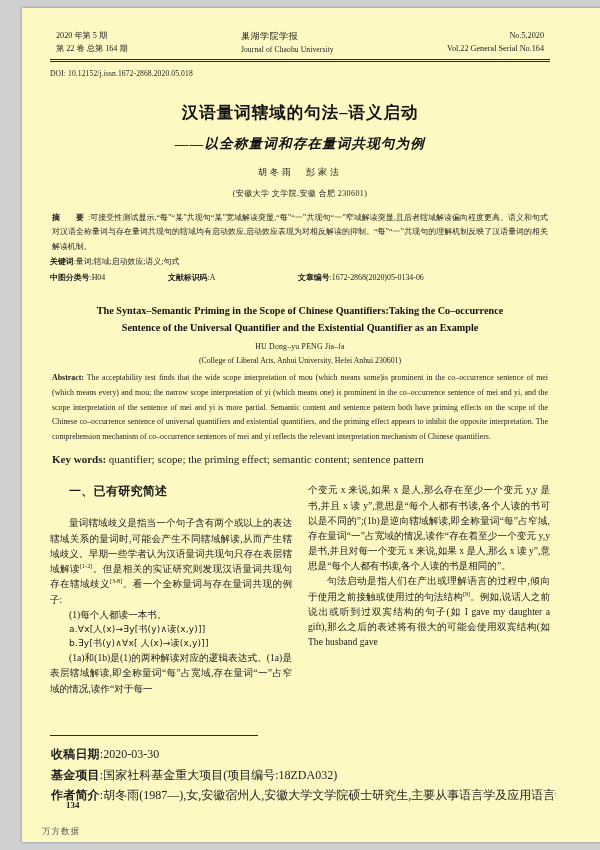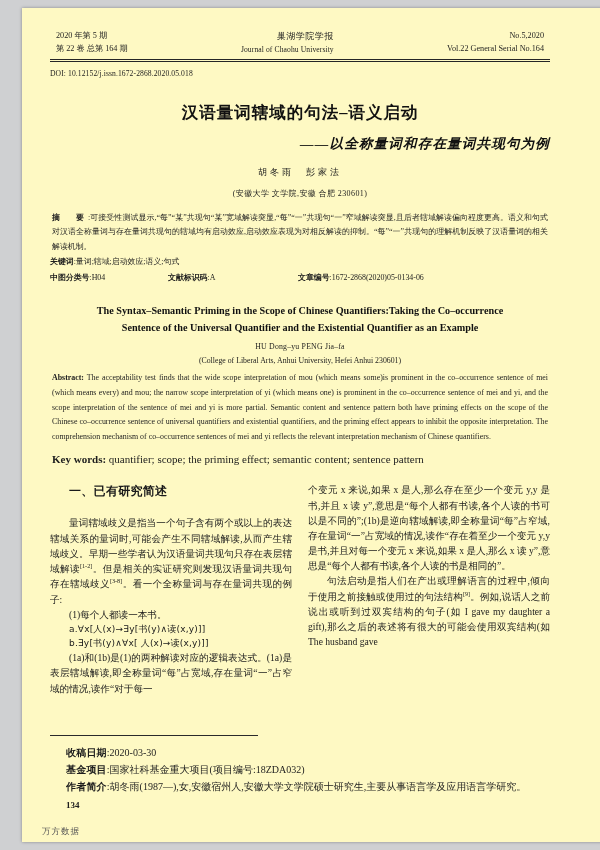--- a/index.html
+++ b/index.html
@@ -26,21 +26,21 @@
   
   .masthead{
     display:flex;
     align-items:flex-start;
     justify-content:space-between;
     padding:0 6px;
     color:#1d1d1d;
   }
   .mh-col{font-size:8.2px; line-height:1.55; white-space:nowrap;}
   .mh-left{text-align:left;}
-  .mh-center{text-align:right;}
+  .mh-center{text-align:left;}
   .mh-right{text-align:right;}
   .mh-center .cn{font-size:9px;letter-spacing:.5px;}
   .mh-center .en{font-size:7.6px;letter-spacing:.1px;}
   .rule-thick{
     margin-top:3px;
     border-top:1.6px solid #262626;
     border-bottom:0.6px solid #262626;
     height:1.2px;
   }
   .doi{
@@ -54,21 +54,21 @@
   .title-cn{
     margin-top:24px;
     text-align:center;
     font-size:16.5px;
     font-weight:bold;
     letter-spacing:1px;
     color:#111;
   }
   .subtitle-cn{
     margin-top:11px;
-    text-align:right;
+    text-align:center;
     font-size:13.5px;
     font-weight:bold;
     font-style:italic;
     letter-spacing:1.2px;
     color:#111;
   }
   .authors-cn{
     margin-top:13px;
     text-align:center;
     font-size:9px;
@@ -191,23 +191,23 @@
 
   
   .foot-rule{
     position:absolute;
     left:28px; top:727px;
     width:208px;
     border-top:1px solid #2a2a2a;
   }
   .footnotes{
     position:absolute;
-    left:44px; top:736px;
+    left:29px; top:736px;
     width:505px;
-    font-size:10px;
+    font-size:12px;
     line-height:1.72;
     color:#1d1d1d;
   }
   .footnotes b{font-weight:bold;letter-spacing:.2px;}
   .fn-line{white-space:nowrap;overflow:hidden;}
   .pageno{
     position:absolute;
     left:44px; top:792px;
     font-size:9px;
     font-weight:bold;

